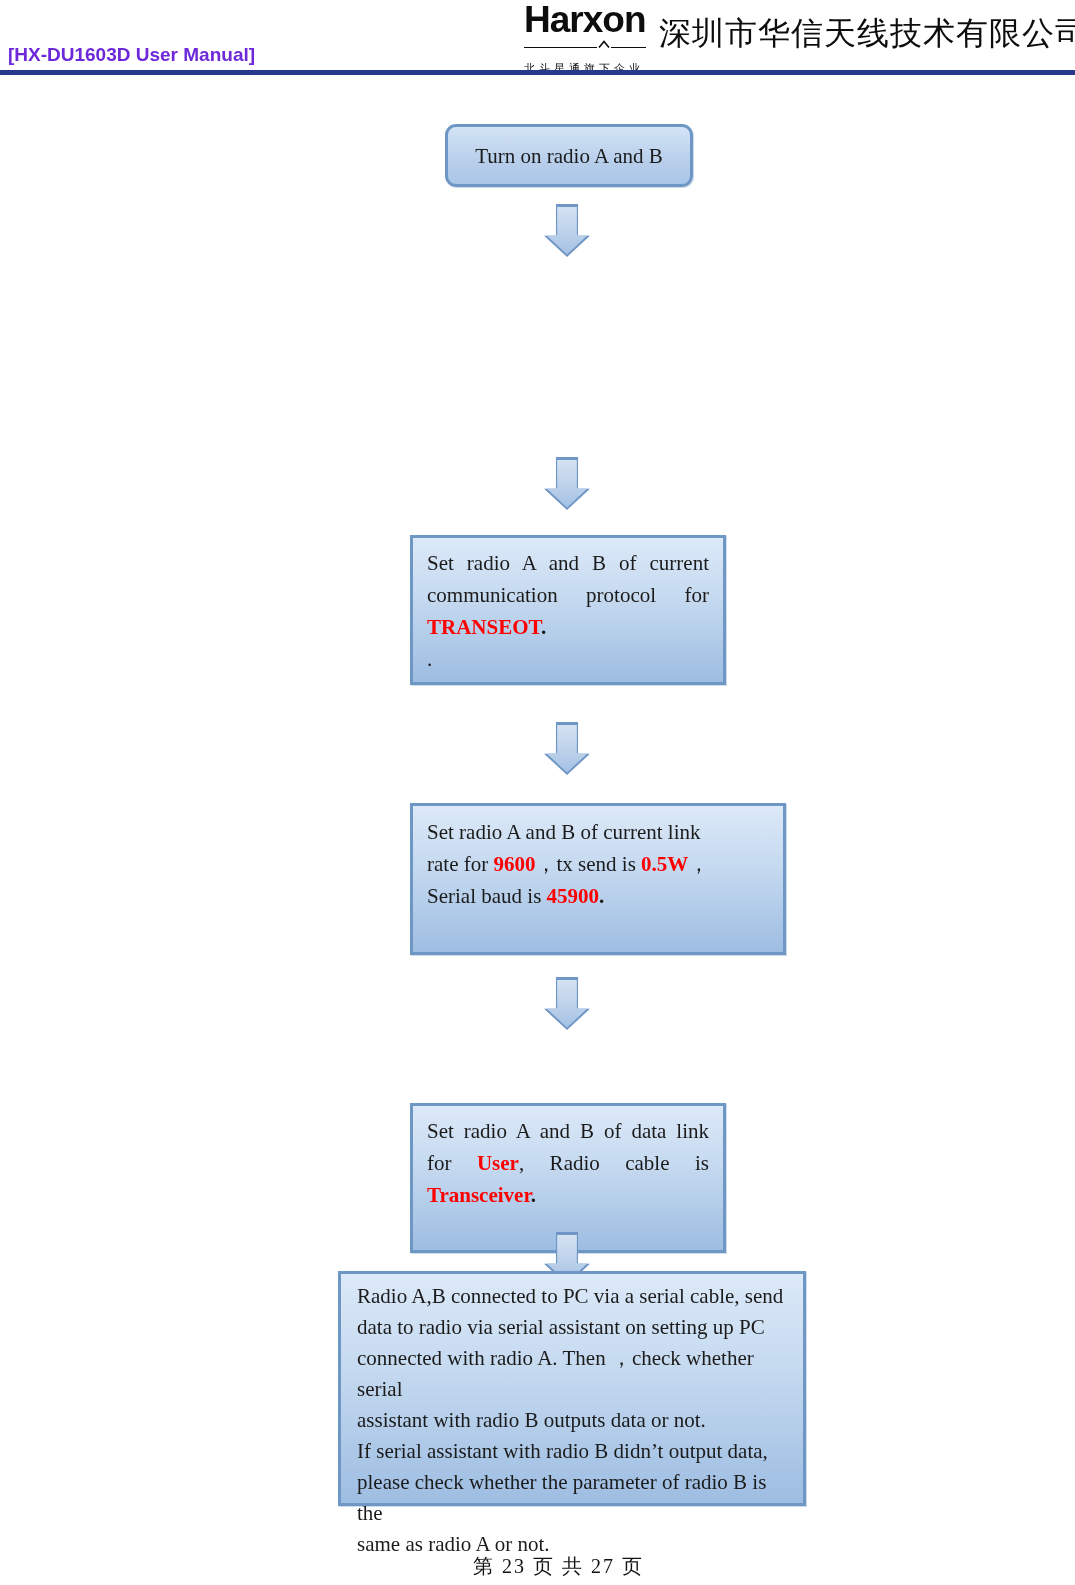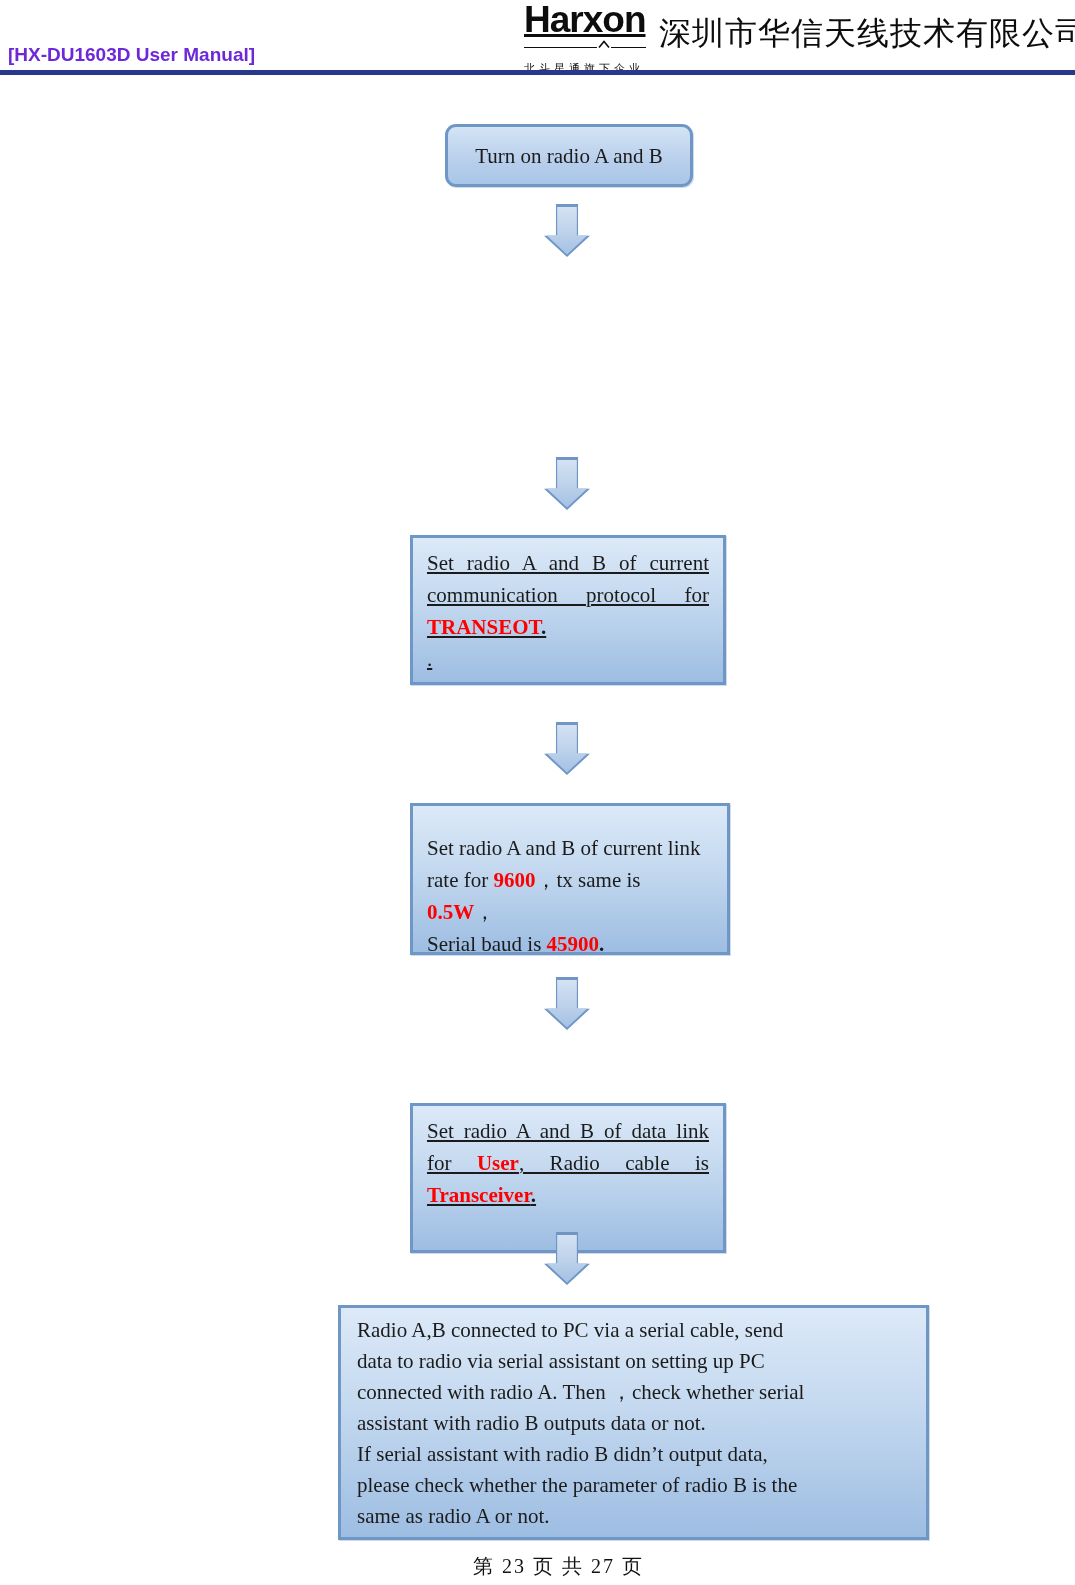--- a/index.html
+++ b/index.html
@@ -24,21 +24,20 @@
     white-space: nowrap;
   }
   .logo { position: absolute; left: 524px; top: 0px; width: 122px; }
   .brand {
     font-family: "Liberation Sans", sans-serif;
     font-weight: 900;
     font-size: 37px;
     letter-spacing: -1px;
     color: #0d0d0d;
     line-height: 40px;
-    text-decoration: underline;
   }
   .logo-rule { display: flex; align-items: flex-end; height: 8px; margin-top: 0px; }
   .logo-rule .seg-line { border-bottom: 1.6px solid #0d0d0d; }
   .logo-rule .seg-line.a { flex: 2.1; }
   .logo-rule .seg-line.b { flex: 1; }
   .logo-rule svg { display: block; margin: 0 1px; }
   .tagline {
     margin-top: 13px;
     font-family: "Liberation Sans", sans-serif;
     font-size: 11px;
@@ -82,26 +81,26 @@
     left: 445px; top: 124px; width: 248px; height: 63px;
     border-radius: 11px;
     border-color: #6e97c6;
     background: linear-gradient(180deg, #d3e4f5 0%, #bad0ec 55%, #a9c6e8 100%);
     display: flex; align-items: center; justify-content: center;
   }
   .box-start .step-text { line-height: 24px; text-align: left; }
 
   .box-freq  { left: 410px; top: 278px; width: 318px; height: 157px; padding: 10px 14px; }
   .box-proto { left: 410px; top: 535px; width: 316px; height: 150px; padding: 9px 14px; }
-  .box-rate  { left: 410px; top: 803px; width: 320px; height: 152px; padding: 26px 14px; }
+  .box-rate  { left: 410px; top: 803px; width: 376px; height: 152px; padding: 10px 14px; }
   .box-dlink { left: 410px; top: 1055px; width: 316px; height: 150px; padding: 9px 14px; margin-top: 48px; }
-  .box-check { left: 338px; top: 1305px; width: 591px; height: 235px; padding: 7px 16px; }
+  .box-check { left: 338px; top: 1271px; width: 468px; height: 235px; padding: 7px 16px; }
   .box-check .step-text { line-height: 31px; }
 
-  .just .step-text { text-align: justify; text-align-last: justify; text-decoration: underline; }
+  .just .step-text { text-align: justify; text-align-last: justify; }
 
   
   .flow-arrow { position: absolute; width: 46px; height: 53px; }
   .arrow-shell, .arrow-fill { position: absolute; }
   .arrow-shell {
     inset: 0;
     background: #7096c5;
     clip-path: polygon(26% 0, 74% 0, 74% 60%, 100% 60%, 50% 100%, 0 60%, 26% 60%);
   }
   .arrow-fill {
@@ -171,21 +170,21 @@
 .</span></div>
   </div>
 
   <div class="flow-arrow arr3">
     <div class="arrow-shell"></div>
     <div class="arrow-fill"></div>
   </div>
 
   <div class="flow-box box-rate">
     <div class="step-text"><span>Set radio A and B of current link
-rate for </span><span class="seg-red">9600</span><span>，tx same is </span><span class="seg-red">0.5W</span><span>，
+rate for </span><span class="seg-red">9600</span><span>，tx send is </span><span class="seg-red">0.5W</span><span>，
 Serial baud is </span><span class="seg-red">45900</span><span class="seg-bold">.</span></div>
   </div>
 
   <div class="flow-arrow arr4">
     <div class="arrow-shell"></div>
     <div class="arrow-fill"></div>
   </div>
 
   <div class="flow-box box-dlink just">
     <div class="step-text"><span>Set radio A and B of data link

